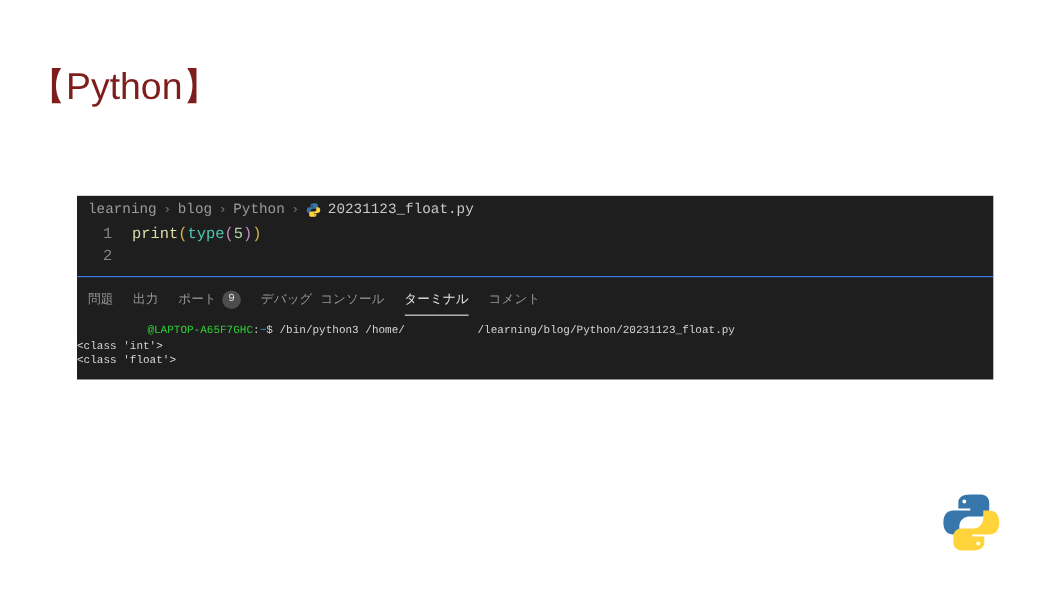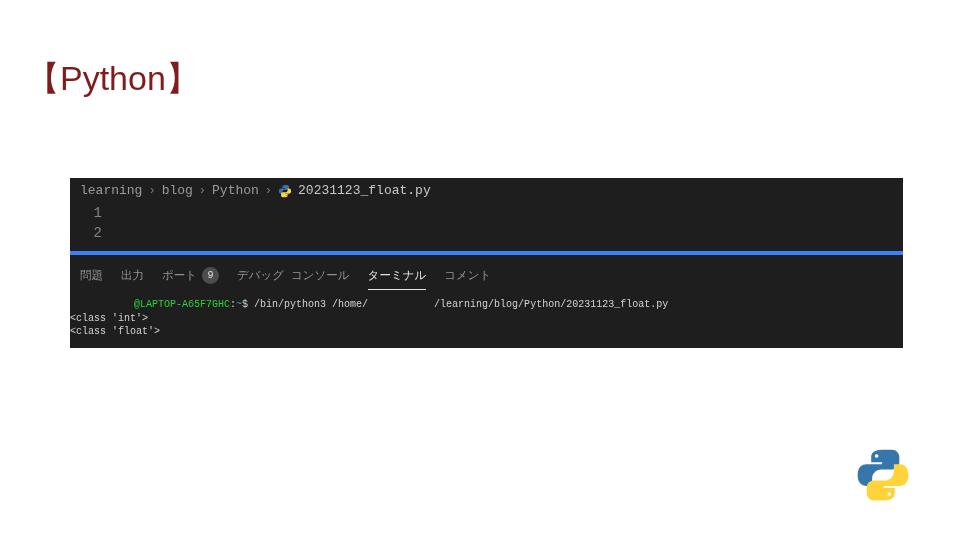--- a/index.html
+++ b/index.html
@@ -63,21 +63,21 @@
   .tok-paren2 { color: #c586c0; }
   .tok-num { color: #b5cea8; }
   .tok-op { color: #d4d4d4; }
   .panel-tabs {
     display: flex;
     align-items: center;
     gap: 18px;
     padding: 12px 10px 8px 10px;
     font-size: 11.5px;
     color: #969696;
-    border-top: 4px solid #3b82f6;
+    border-top: 1px solid #3b82f6;
   }
   .panel-tab { display: flex; align-items: center; gap: 5px; cursor: pointer; }
   .panel-tab.active { color: #e8e8e8; position: relative; }
   .panel-tab.active::after {
     content: "";
     position: absolute;
     left: 0; right: 0; bottom: -6px;
     height: 1px;
     background: #e8e8e8;
   }
@@ -134,20 +134,21 @@
         <path fill="#3776ab" d="M16 2c-5 0-6 2.2-6 4v3h6v1H7c-2.8 0-5 1.7-5 6s2.2 6 5 6h3v-4c0-2.8 2.2-5 5-5h6c2.3 0 4-1.7 4-4V6c0-2.2-1.8-4-4-4h-5zm-3 2.5a1 1 0 110 2 1 1 0 010-2z"></path>
         <path fill="#ffd43b" d="M16 30c5 0 6-2.2 6-4v-3h-6v-1h9c2.8 0 5-1.7 5-6s-2.2-6-5-6h-3v4c0 2.8-2.2 5-5 5h-6c-2.3 0-4 1.7-4 4v3c0 2.2 1.8 4 4 4h5zm3-2.5a1 1 0 110-2 1 1 0 010 2z"></path>
       </svg>
     </span>
     <span class="file">20231123_float.py</span>
   </div>
 
   <div class="code-area">
     <div class="code-line">
       <span class="gutter">1</span>
+      <span class="code-content"><span class="tok-fn">print</span><span class="tok-paren">(</span><span class="tok-call">type</span><span class="tok-paren2">(</span><span class="tok-num">5</span><span class="tok-paren2">)</span><span class="tok-paren">)</span></span>
     </div>
     <div class="code-line">
       <span class="gutter">2</span>
     </div>
   </div>
 
   <div class="panel-tabs">
     <div class="panel-tab">問題</div>
     <div class="panel-tab">出力</div>
     <div class="panel-tab">

